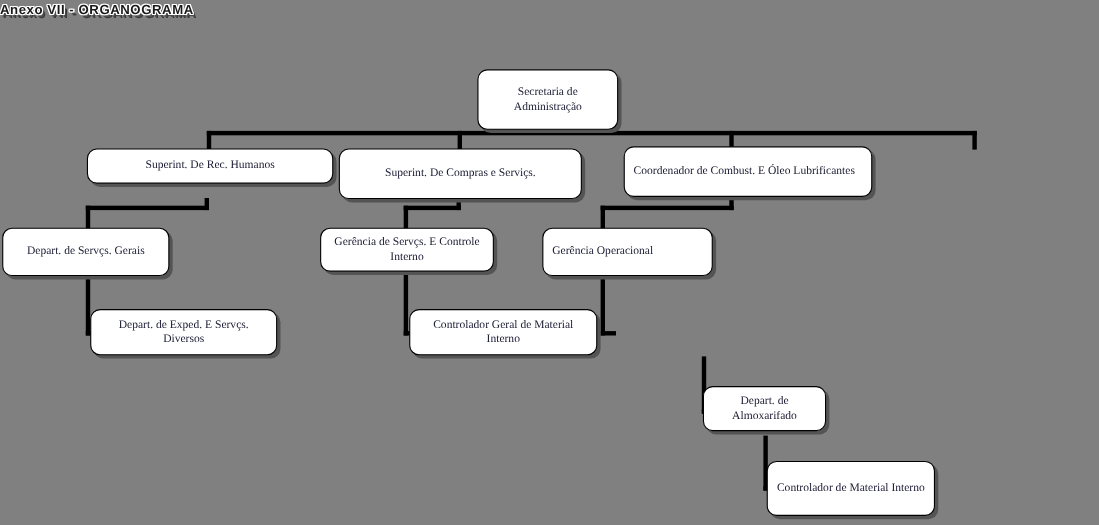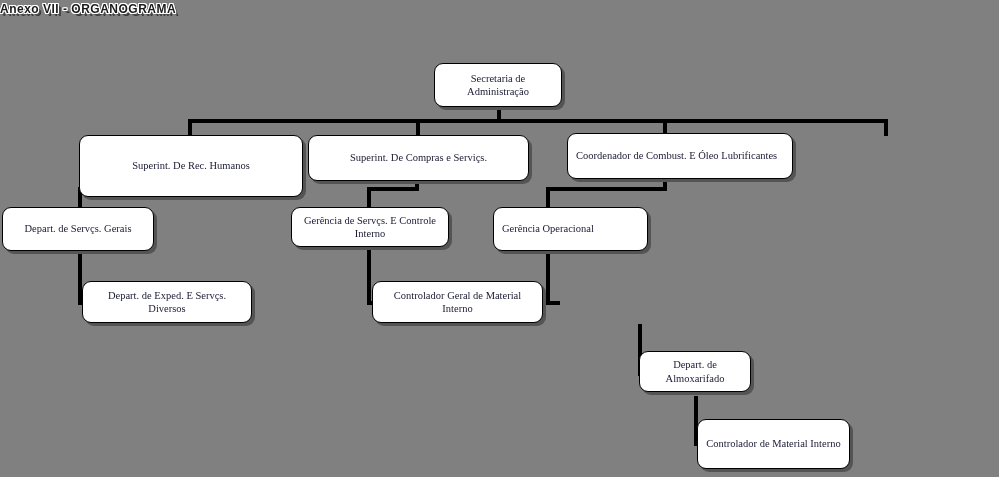--- a/index.html
+++ b/index.html
@@ -88,25 +88,25 @@
   <div class="line" style="left:546px;top:187px;width:4px;height:118px;"></div>
   <div class="line" style="left:546px;top:228px;width:14px;height:4px;"></div>
   <div class="line" style="left:546px;top:301px;width:14px;height:4px;"></div>
 
   <div class="line" style="left:638px;top:324px;width:4px;height:52px;"></div>
   <div class="line" style="left:638px;top:372px;width:14px;height:4px;"></div>
 
   <div class="line" style="left:694px;top:396px;width:4px;height:50px;"></div>
   <div class="line" style="left:694px;top:442px;width:14px;height:4px;"></div>
 
-  <div class="node c" style="left:434px;top:63px;width:128px;height:44px;">
+  <div class="node c" style="left:434px;top:63px;width:128px;height:55px;">
     <span class="txt">Secretaria de Administração</span>
   </div>
 
-  <div class="node c" style="left:79px;top:135px;width:224px;height:62px;">
+  <div class="node c" style="left:79px;top:135px;width:224px;height:32px;">
     <span class="txt">Superint. De Rec. Humanos</span>
   </div>
 
   <div class="node c" style="left:308px;top:135px;width:221px;height:46px;">
     <span class="txt">Superint. De Compras e Serviçs.</span>
   </div>
 
   <div class="node l" style="left:543px;top:133px;width:226px;height:46px;">
     <span class="txt">Coordenador de Combust. E Óleo Lubrificantes</span>
   </div>

